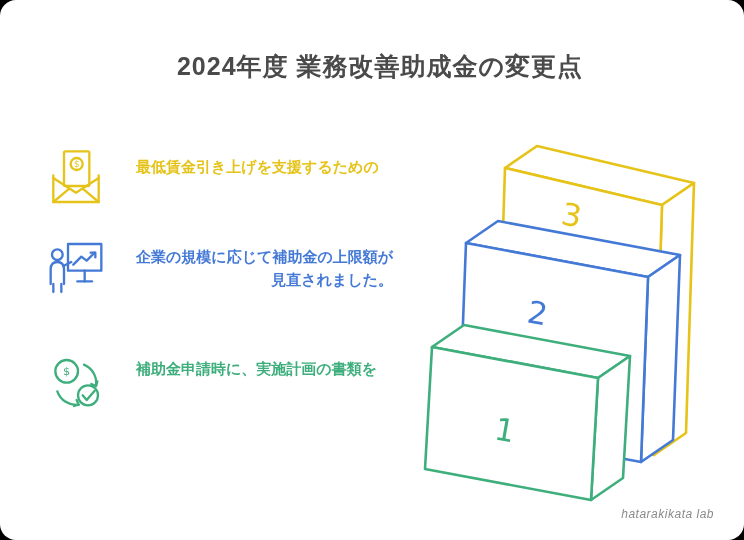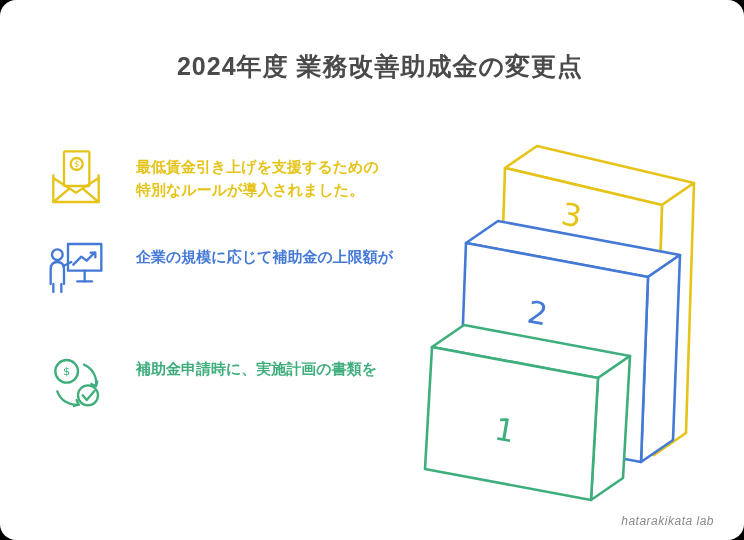--- a/index.html
+++ b/index.html
@@ -12,30 +12,30 @@
     position:absolute;top:42px;left:0;width:100%;
     text-align:center;font-size:25px;font-weight:800;color:#4a4a4a;
     letter-spacing:1px;margin:8px;
   }
   .row{position:absolute;left:44px;display:flex;align-items:flex-start;gap:28px;}
   .row-1{top:146px;}
   .row-2{top:236px;}
   .row-3{top:350px;}
   .icon-wrap{width:64px;height:64px;flex:0 0 64px;}
   .icon-wrap svg{width:64px;height:64px;display:block;}
-  .text-block{font-size:15px;font-weight:700;line-height:23px;padding-top:9px;}
+  .text-block{font-size:15px;font-weight:700;line-height:23px;padding-top:9px;text-align:right;}
   .text-block span{display:block;white-space:nowrap;}
   .c-yellow{color:#E6C319;}
   .c-blue{color:#4479D6;}
   .c-green{color:#3EAE7C;font-family:Liberation Mono, monospace;}
   .boxes-svg{position:absolute;top:0;left:0;width:744px;height:540px;pointer-events:none;}
   .cuboid{fill:#ffffff;stroke-width:2.6;stroke-linejoin:round;}
   .box-num{font-family:"DejaVu Sans",sans-serif;font-size:31px;stroke:none;}
   .footer{
-    position:absolute;right:30px;bottom:12px;
+    position:absolute;right:30px;bottom:19px;
     font-size:12px;color:#8a8a8a;font-style:italic;letter-spacing:.5px;
   }
 </style>
 </head>
 <body>
 
 <div class="canvas">
 
   <h1 class="title">2024年度 業務改善助成金の変更点</h1>
 
@@ -70,40 +70,40 @@
         <circle cx="49" cy="27" r="9"></circle>
         <text x="49" y="32" text-anchor="middle" font-size="13" fill="#E6C319" stroke="none" font-family="DejaVu Sans">$</text>
         <path d="M14 44 V84 H82 V44"></path>
         <path d="M14 48 L48 70 L82 48"></path>
         <path d="M14 84 L38 64"></path>
         <path d="M82 84 L58 64"></path>
       </svg>
     </div>
     <div class="text-block c-yellow">
       <span>最低賃金引き上げを支援するための</span>
-      <span>特別なルールが導入されました。</span>
     </div>
   </div>
 
   <div class="row row-2">
     <div class="icon-wrap">
       <svg viewBox="0 0 96 96" fill="none" stroke="#4479D6" stroke-width="3.5" stroke-linecap="round" stroke-linejoin="round">
         <rect x="36" y="12" width="50" height="40"></rect>
         <path d="M44 43 L56 31 L64 37 L76 25"></path>
         <path d="M70 25 H77 V32"></path>
         <path d="M61 52 V68"></path>
         <path d="M50 68 H72"></path>
         <circle cx="20" cy="28" r="8"></circle>
         <path d="M10 72 V50 q0-11 10-11 q10 0 10 11 v22"></path>
         <path d="M14 72 v12 M26 72 v12"></path>
         <path d="M29 45 L41 39"></path>
       </svg>
     </div>
     <div class="text-block c-blue">
       <span>企業の規模に応じて補助金の上限額が</span>
+      <span>見直されました。</span>
     </div>
   </div>
 
   <div class="row row-3">
     <div class="icon-wrap">
       <svg viewBox="0 0 96 96" fill="none" stroke="#3EAE7C" stroke-width="3.5" stroke-linecap="round" stroke-linejoin="round">
         <circle cx="34" cy="32" r="17"></circle>
         <text x="34" y="38" text-anchor="middle" font-size="17" fill="#3EAE7C" stroke="none" font-family="DejaVu Sans">$</text>
         <path d="M20 62 a30 30 0 0 0 32 20"></path>
         <path d="M52 82 l-7 2 M52 82 l-3 -7"></path>

